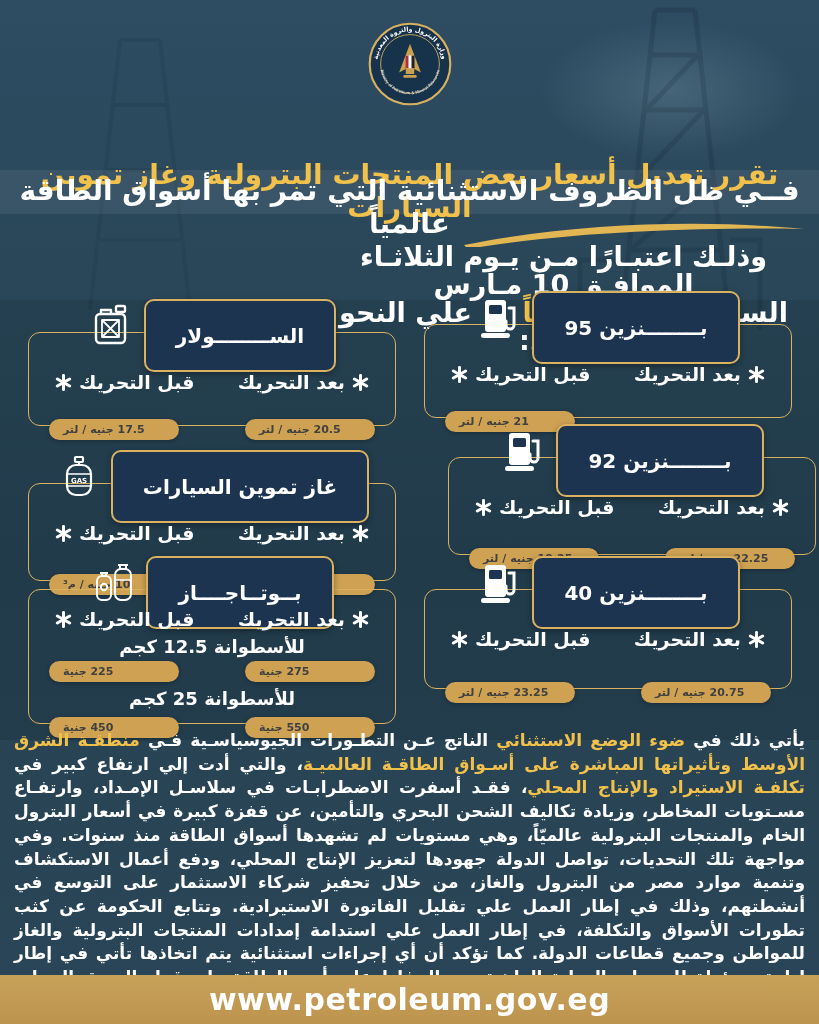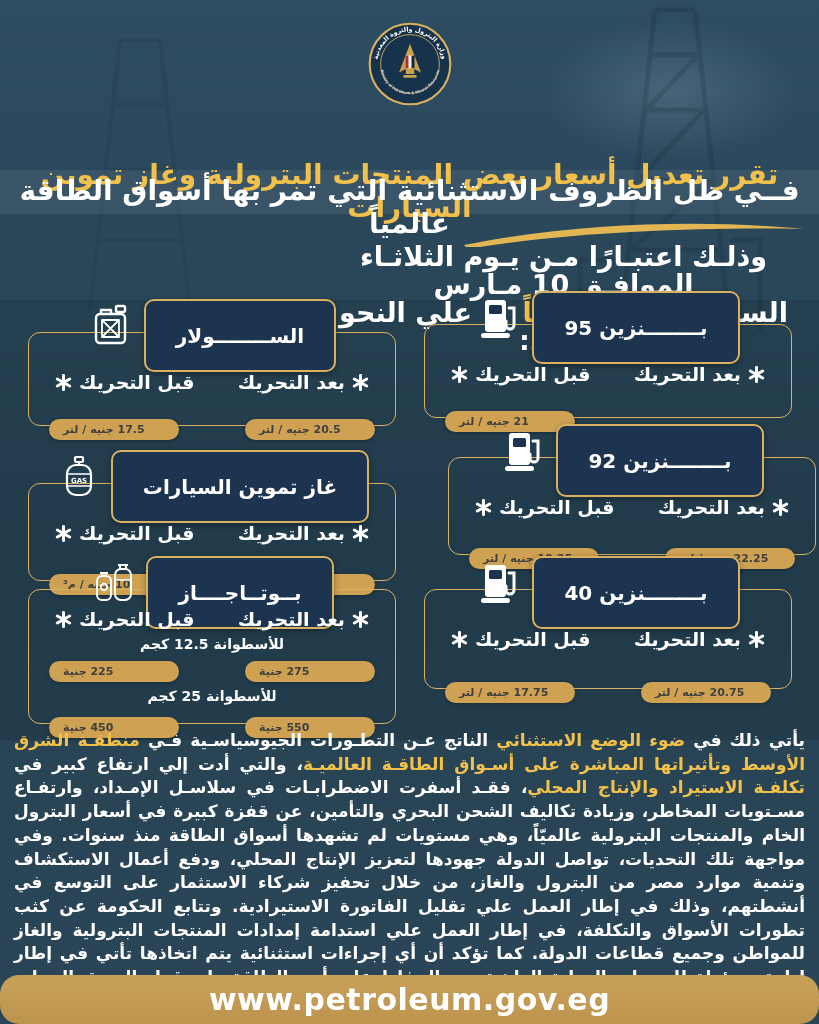--- a/index.html
+++ b/index.html
@@ -42,33 +42,33 @@
         background:#cfa253;border-radius:16px;text-align:left;
         color:#404040;font-size:11px;font-weight:bold;white-space:nowrap;
         box-shadow:0 1px 4px rgba(0,0,0,.3);}
   .pill-after{right:20px;}
   .pill-before{left:20px;}
   .std .hdr{top:38px;}
   .std .pill{bottom:-15px;}
   
   .buta .hdr{top:18px;}
   .cyl-label{position:absolute;left:0;right:0;text-align:center;color:#fff;
-             font-size:14px;font-weight:bold;}
+             font-size:18px;font-weight:bold;}
   .cyl-label.l1{top:46px;}
   .cyl-label.l2{top:98px;}
   .buta .row1{top:71px;}
   .buta .row2{bottom:-15px;}
   
   .paragraph{position:absolute;left:14px;right:14px;top:729px;direction:rtl;
              text-align:justify;color:#fff;font-size:17px;font-weight:bold;line-height:23.7px;}
   .paragraph .hl{color:#f2c14b;}
   
   .footer{position:absolute;left:0;right:0;bottom:0;height:49px;
           background:linear-gradient(180deg,#c8a159 0%,#bd944e 100%);
-          display:flex;align-items:center;justify-content:center;border-radius:19px;}
+          display:flex;align-items:center;justify-content:center;}
   .footer-url{color:#fff;font-size:30px;font-weight:bold;letter-spacing:.5px;}
 </style>
 </head>
 <body>
 
 <div id="page">
 
   <div class="bg-art band-dark" style="top:300px;height:440px;"></div>
   <div class="bg-art glow" style="left:540px;top:20px;"></div>
   <svg class="bg-art rig" style="left:560px;top:0;" width="240" height="330" viewBox="0 0 240 330">
@@ -247,21 +247,21 @@
         </svg>
       <span>بعد التحريك</span>
     </div>
     <div class="hdr hdr-before">
       <span>قبل التحريك</span>
       <svg class="ast" viewBox="0 0 24 24">
           <path d="M12 2v20M3.3 7l17.4 10M3.3 17L20.7 7" stroke="#fff" stroke-width="4.2" stroke-linecap="round" fill="none"></path>
         </svg>
     </div>
     <div class="pill pill-after">20.75 جنيه / لتر</div>
-    <div class="pill pill-before">17.75 جنيه / لتر</div>
+    <div class="pill pill-before">23.25 جنيه / لتر</div>
   </div>
 
   <div class="box buta" style="left:28px;top:589px;height:133px;">
     <div class="tabwrap">
       <svg class="prod-icon" viewBox="0 0 48 48">
         <g stroke="#ffffff" stroke-width="2" fill="none">
           <rect x="7" y="16" width="14" height="24" rx="5"></rect>
           <path d="M12 16 v-3 h4 v3 M10 13 h8"></path>
           <circle cx="14" cy="27" r="3.2"></circle>
           <rect x="25" y="9" width="16" height="31" rx="6"></rect>

